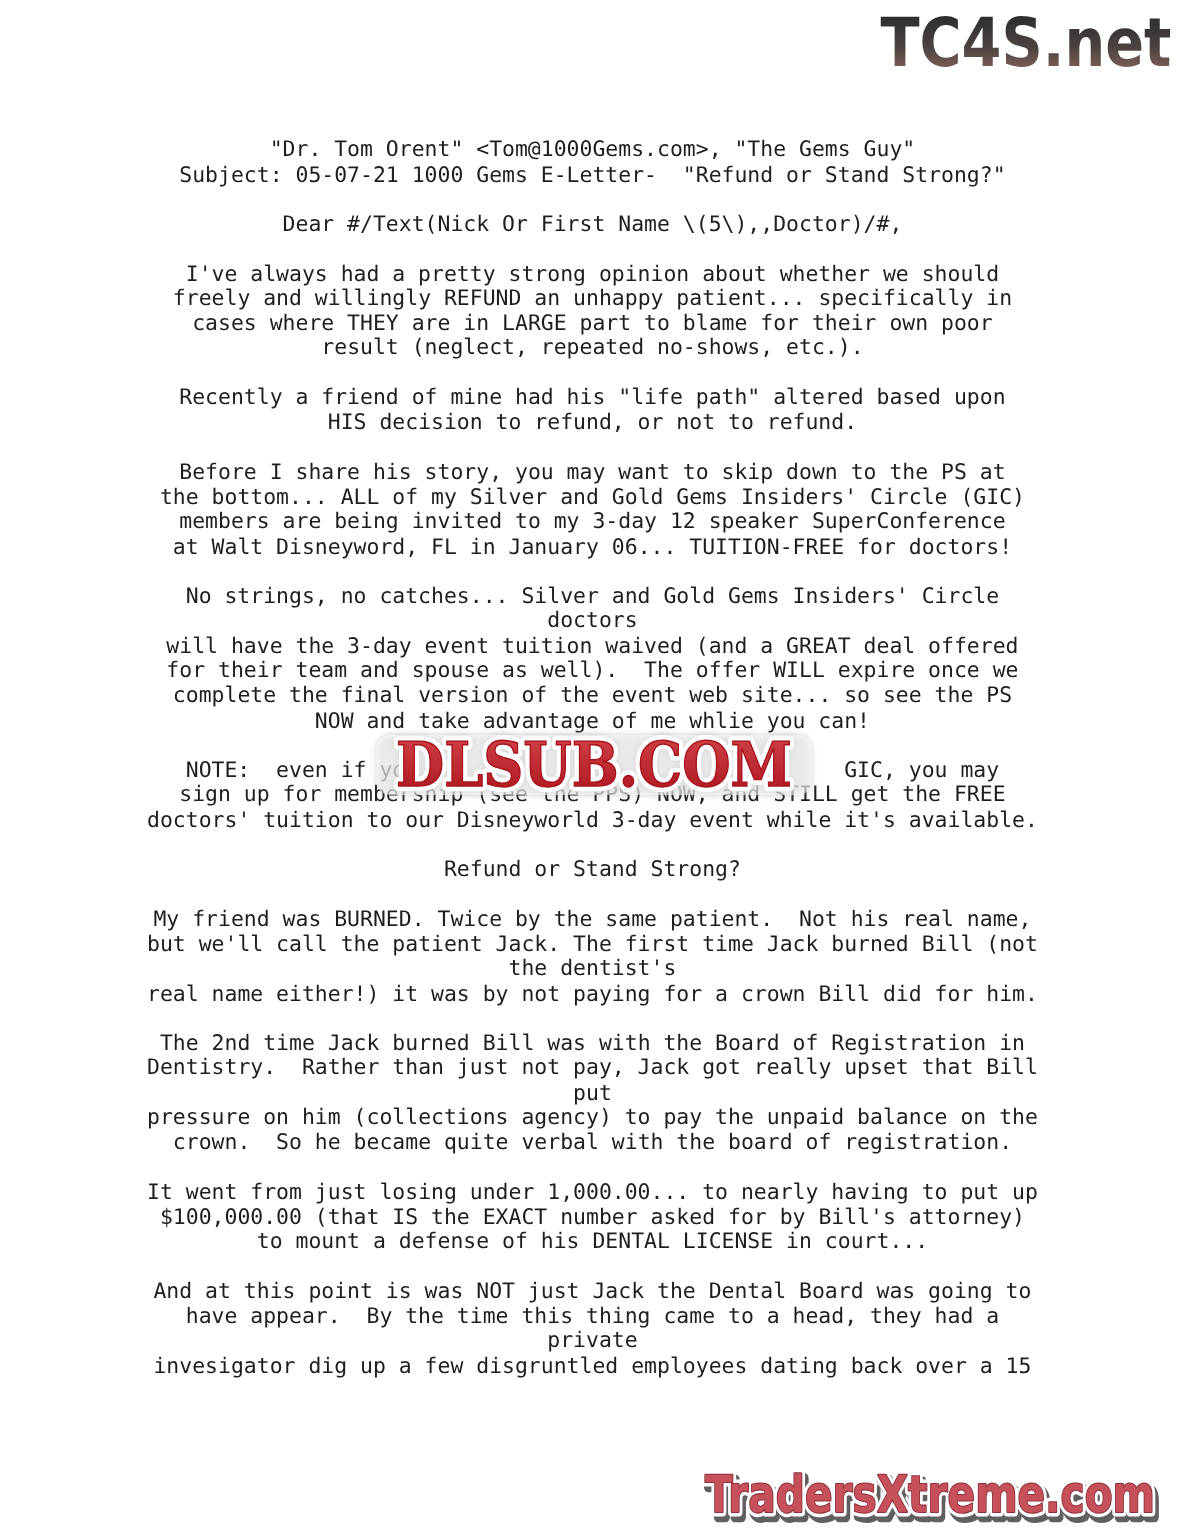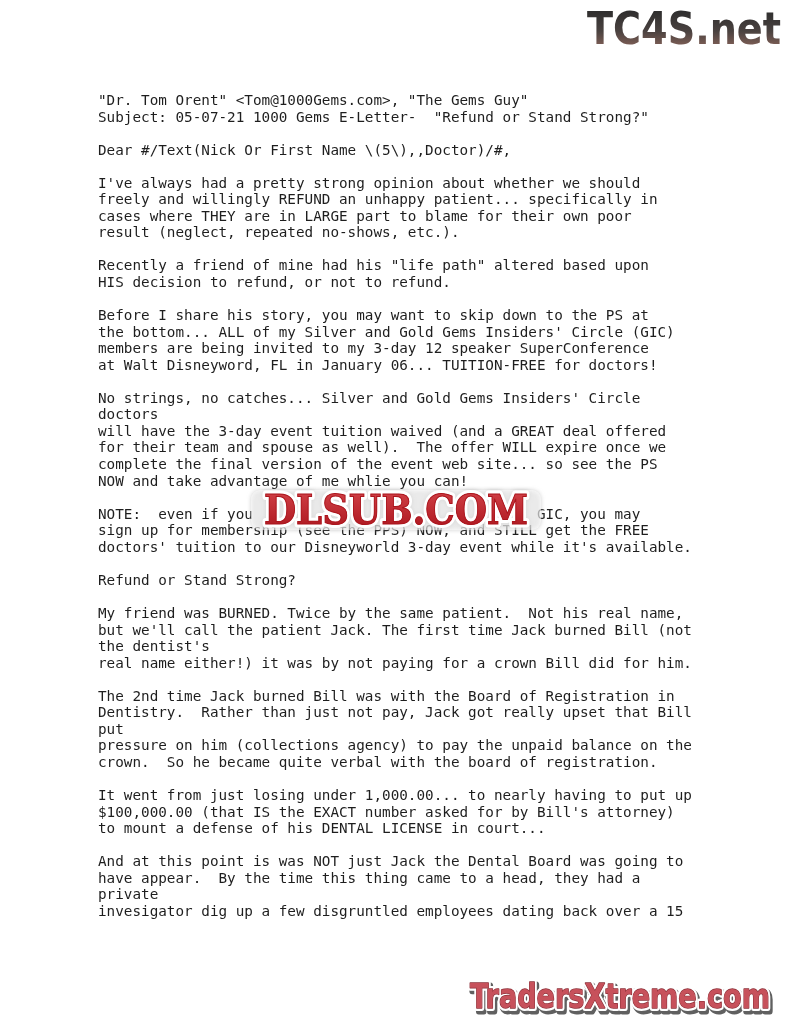--- a/index.html
+++ b/index.html
@@ -2,20 +2,21 @@
 <html><head>
 <meta charset="utf-8">
 <style>
   html,body{margin:0;padding:0;}
   body{background:#ffffff;font-family:"DejaVu Sans", sans-serif;}
   .page{
     position:relative;
     width:791px;height:1024px;
     background:#ffffff;
     overflow:hidden;
+    text-align:center;
   }
   .email-body{
     position:absolute;
     left:98px;top:92px;
     margin:0;
     font-family:"DejaVu Sans Mono","Liberation Mono",monospace;
     font-size:14.3px;
     line-height:16.55px;
     color:#1e1e1e;
     white-space:pre;

